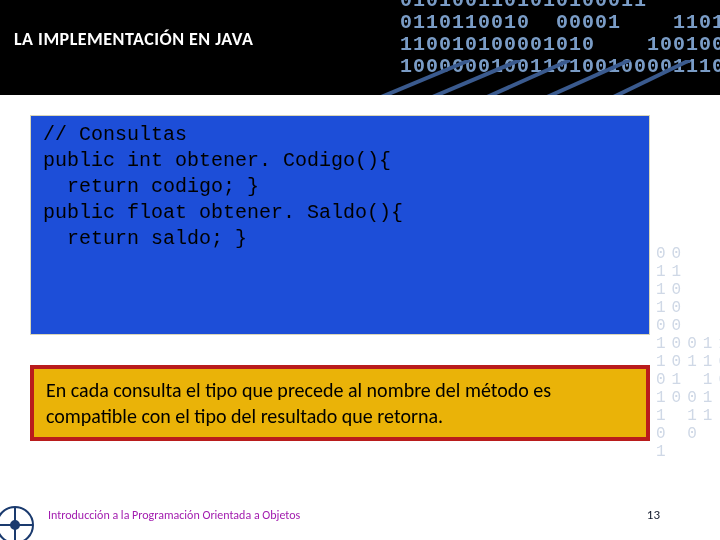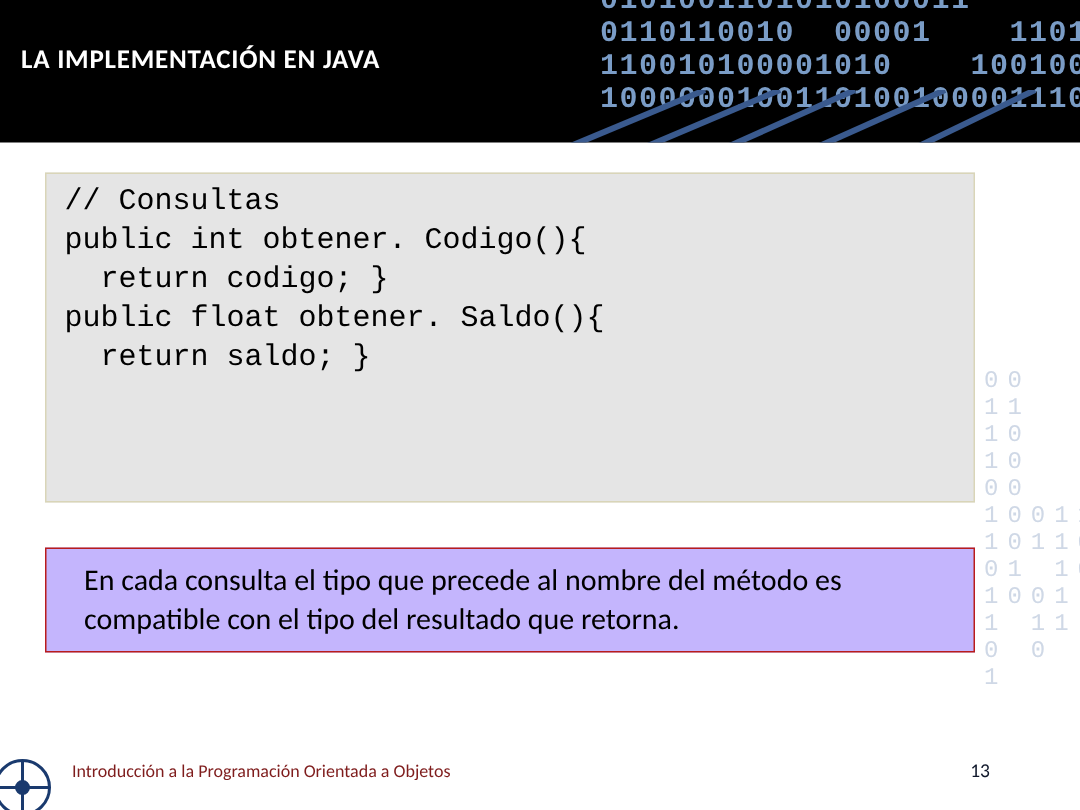--- a/index.html
+++ b/index.html
@@ -1,24 +1,24 @@
 <!DOCTYPE html>
 <html><head>
 <meta charset="utf-8">
 <style>
   html,body{margin:0;padding:0;width:720px;height:540px;font-family:Calibri,Arial,sans-serif;overflow:hidden;background:#fff}
   .slide{position:relative;width:720px;height:540px}
   .header{position:absolute;left:0;top:0;width:720px;height:95px;background:#000000;overflow:hidden}
   .binary{position:absolute;right:-20px;top:-10px;width:340px;color:#7a9cc6;font-family:"Courier New",monospace;font-size:20px;line-height:22px;letter-spacing:1px;font-weight:bold;white-space:pre}
   .title{position:absolute;left:14px;top:28px;color:#fff;font-size:18px;font-weight:bold;letter-spacing:0.5px}
   .diag{position:absolute;left:350px;top:60px;width:380px;height:60px;pointer-events:none}
-  .code{position:absolute;left:30px;top:115px;width:620px;height:220px;background:#e5e5e5;border:1px solid #d9d5b8;padding:6px 12px;box-sizing:border-box;font-family:"Courier New",monospace;font-size:20px;line-height:26px;color:#000;white-space:pre}
-  .note{position:absolute;left:30px;top:365px;width:620px;background:#c4b5fd;border:1px solid #b91c1c;padding:8px 25px;box-sizing:border-box;font-size:20px;line-height:26px;color:#000}
+  .code{position:absolute;left:30px;top:115px;width:620px;height:220px;background:#1d4ed8;border:1px solid #d9d5b8;padding:6px 12px;box-sizing:border-box;font-family:"Courier New",monospace;font-size:20px;line-height:26px;color:#000;white-space:pre}
+  .note{position:absolute;left:30px;top:365px;width:620px;background:#eab308;border:4px solid #b91c1c;padding:8px 12px;box-sizing:border-box;font-size:20px;line-height:26px;color:#000}
   .sidebinary{position:absolute;right:4px;top:245px;width:60px;color:#cfd8e6;font-family:"Courier New",monospace;font-size:16px;line-height:18px;letter-spacing:6px;white-space:pre;text-align:left}
-  .footer-left{position:absolute;left:48px;bottom:18px;font-size:12px;color:#7f1d1d}
+  .footer-left{position:absolute;left:48px;bottom:18px;font-size:12px;color:#a21caf}
   .footer-right{position:absolute;right:60px;bottom:18px;font-size:13px;color:#0f172a}
   .corner{position:absolute;left:-8px;bottom:-8px;width:46px;height:46px}
 </style>
 </head>
 <body>
 
 <div class="slide">
 
   <div class="header">
     <div class="binary">0101001101010100011

